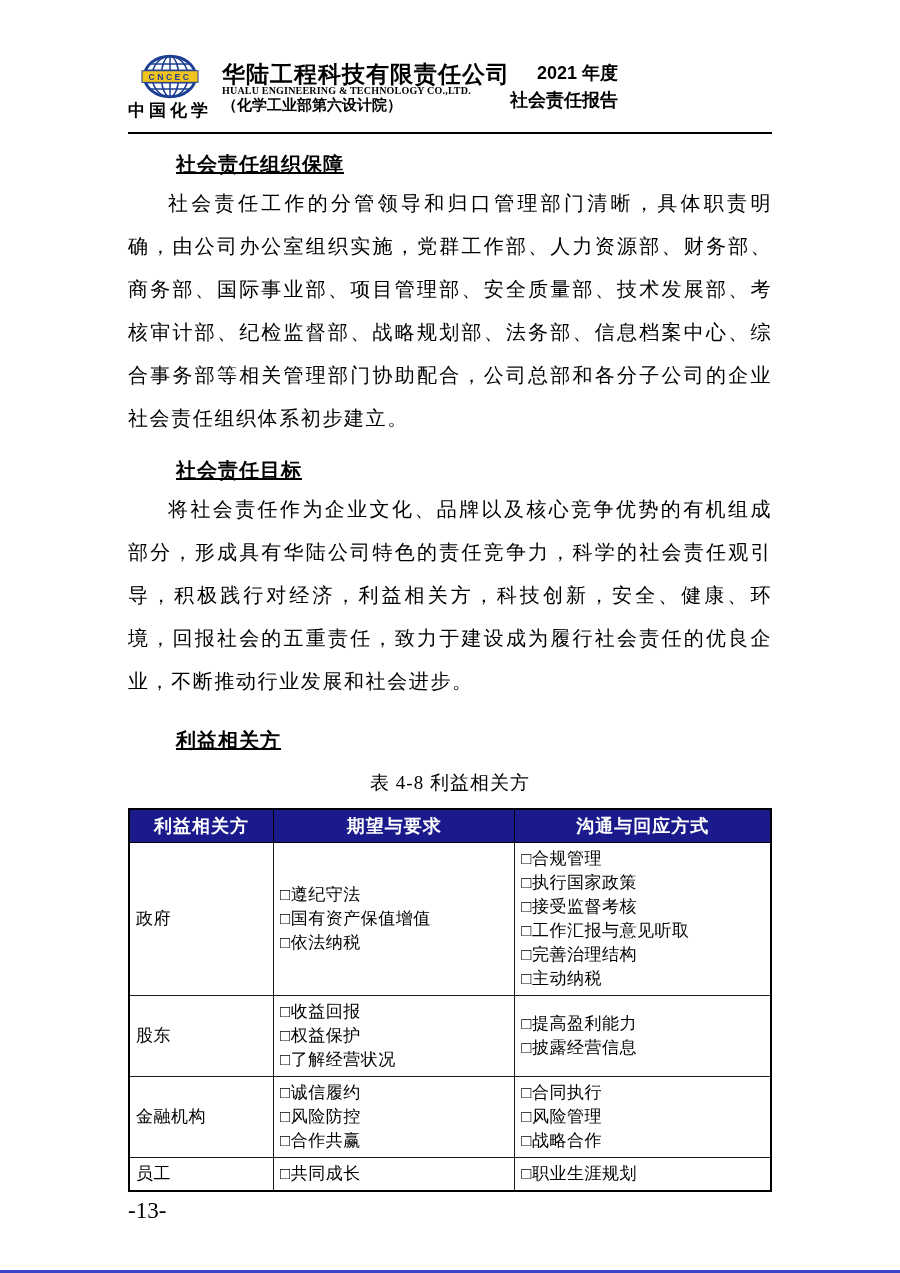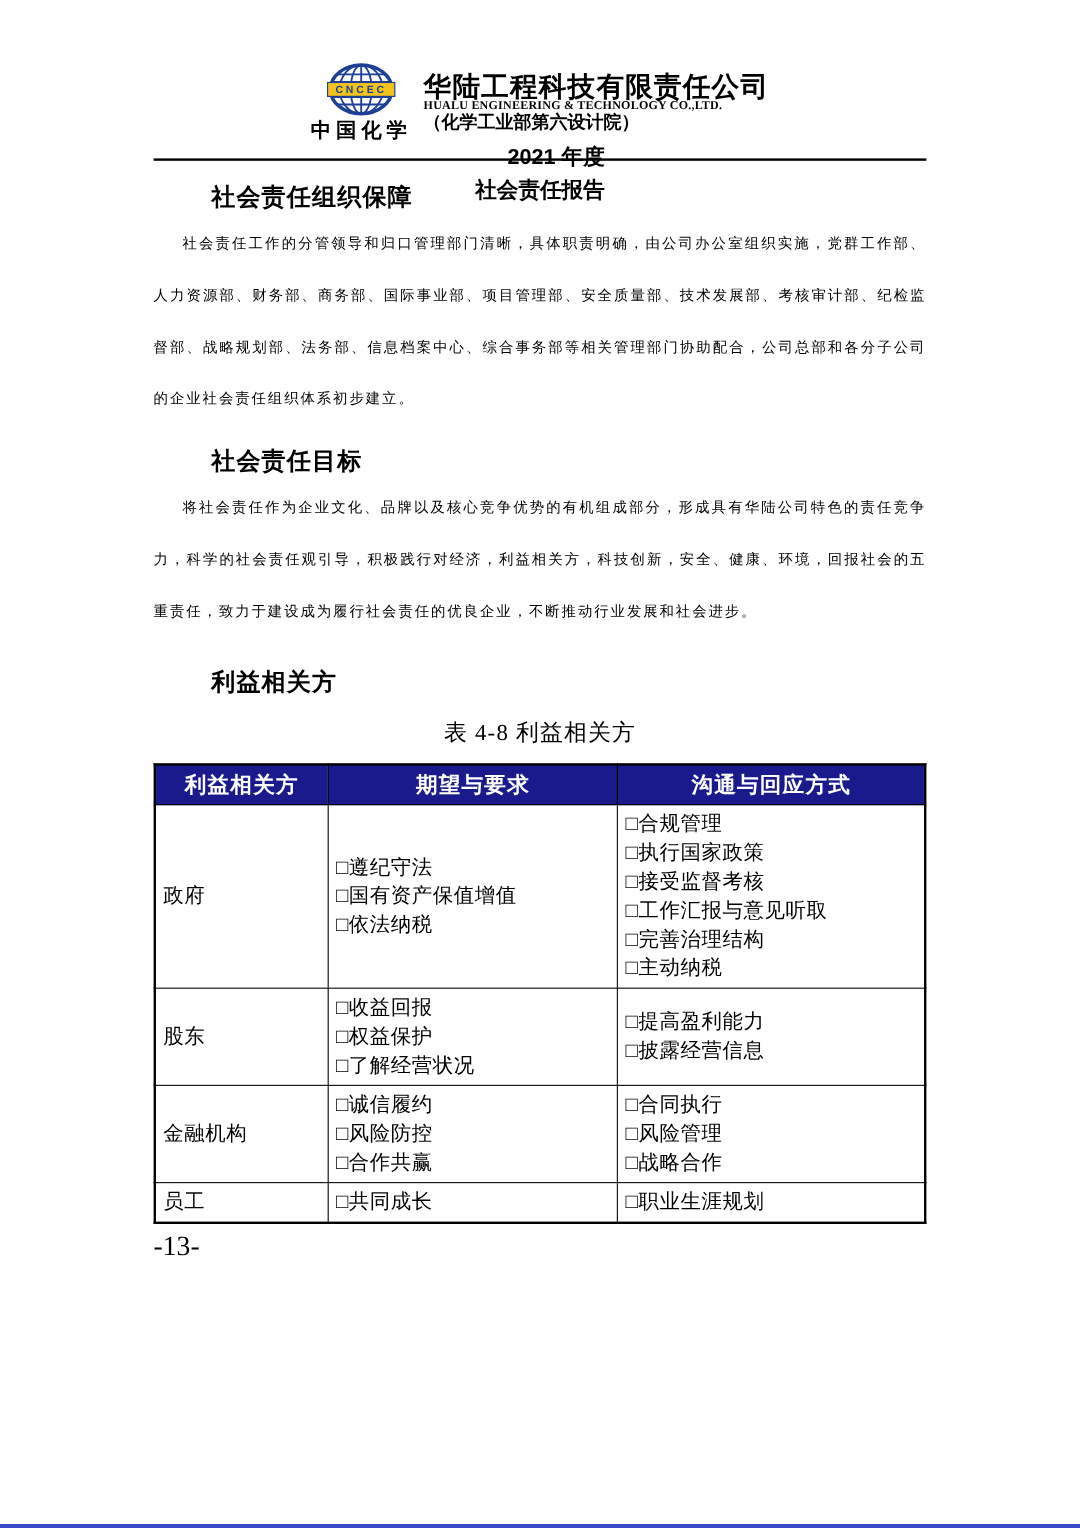--- a/index.html
+++ b/index.html
@@ -8,40 +8,41 @@
     width:900px;height:1273px;
     margin:0 auto;
     background:#ffffff;
     font-family:"Liberation Serif","DejaVu Serif",serif;
     color:#000;
     box-sizing:border-box;
     padding:52px 128px 0 128px;
     overflow:hidden;
   }
   
-  .hdr{display:flex;align-items:center;height:70px;flex-direction:column;}
+  .hdr{display:flex;align-items:center;height:70px;}
   .logo-block{display:flex;align-items:flex-start;}
   .logo-left{display:flex;flex-direction:column;align-items:center;margin-right:10px;}
   .logo-globe{width:58px;height:47px;display:block;}
   .logo-cn{font-family:"Liberation Sans","DejaVu Sans",sans-serif;font-weight:bold;font-size:17px;letter-spacing:4px;line-height:19px;white-space:nowrap;}
   .logo-right{display:flex;flex-direction:column;justify-content:flex-start;padding-top:9px;}
   .co-cn{font-family:"Liberation Sans","DejaVu Sans",sans-serif;font-weight:bold;font-size:23px;line-height:22px;letter-spacing:1px;white-space:nowrap;}
   .co-en{font-family:Liberation Serif, serif;font-weight:bold;font-size:10px;line-height:11px;letter-spacing:.2px;white-space:nowrap;}
   .co-sub{font-family:"Liberation Sans","DejaVu Sans",sans-serif;font-weight:bold;font-size:15px;line-height:17px;white-space:nowrap;}
   .title-block{text-align:right;font-weight:bold;font-size:18px;line-height:27px;font-family:"Liberation Sans","DejaVu Sans",sans-serif;}
   .hdr-rule{border:none;border-top:2.5px solid #000;margin:10px 0 0 0;}
   
   h2.sec{
     font-size:20px;font-weight:bold;
     margin:17px 0 4px 0;
     padding-left:48px;
     letter-spacing:1px;
+    text-decoration:underline;
   }
   p.body-p{
-    font-size:12px;
+    font-size:20px;
     line-height:43px;
     letter-spacing:1.6px;
     text-indent:2em;
     text-align:justify;
     margin:2px 0 0 0;
   }
   h2.sec-stake{margin-top:24px;}
   .tbl-caption{
     text-align:center;
     font-size:19px;

